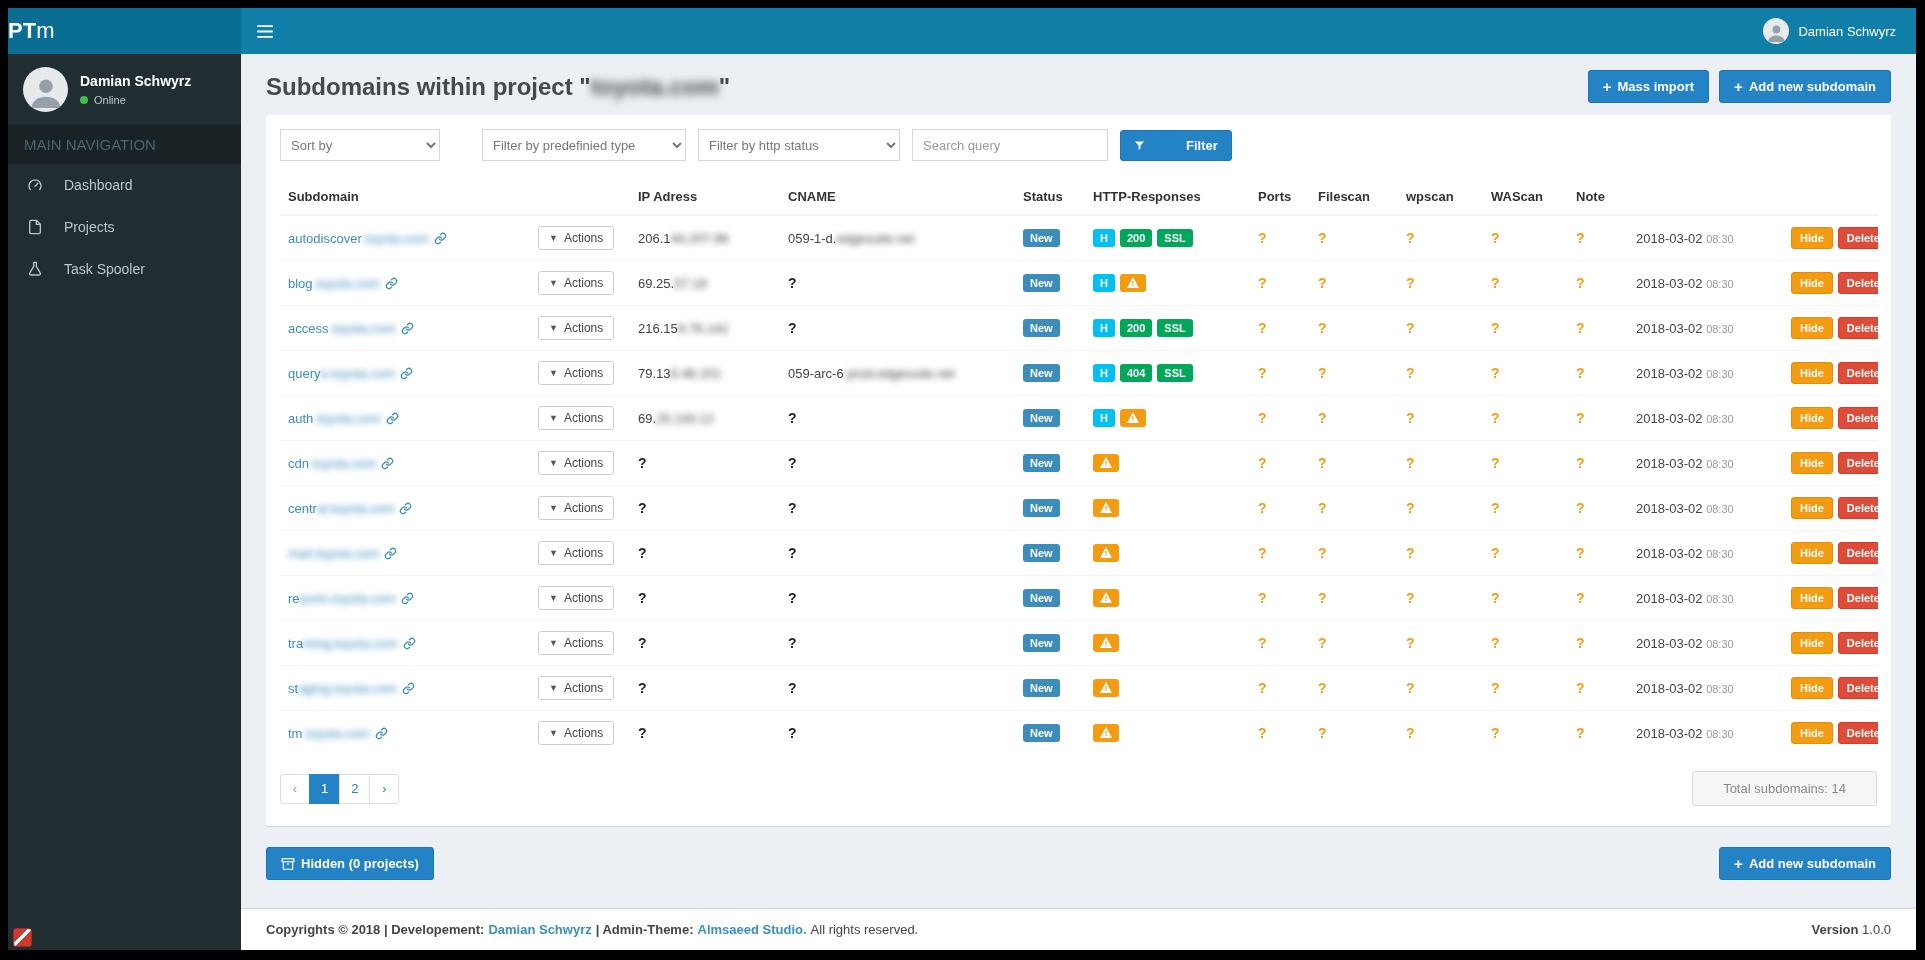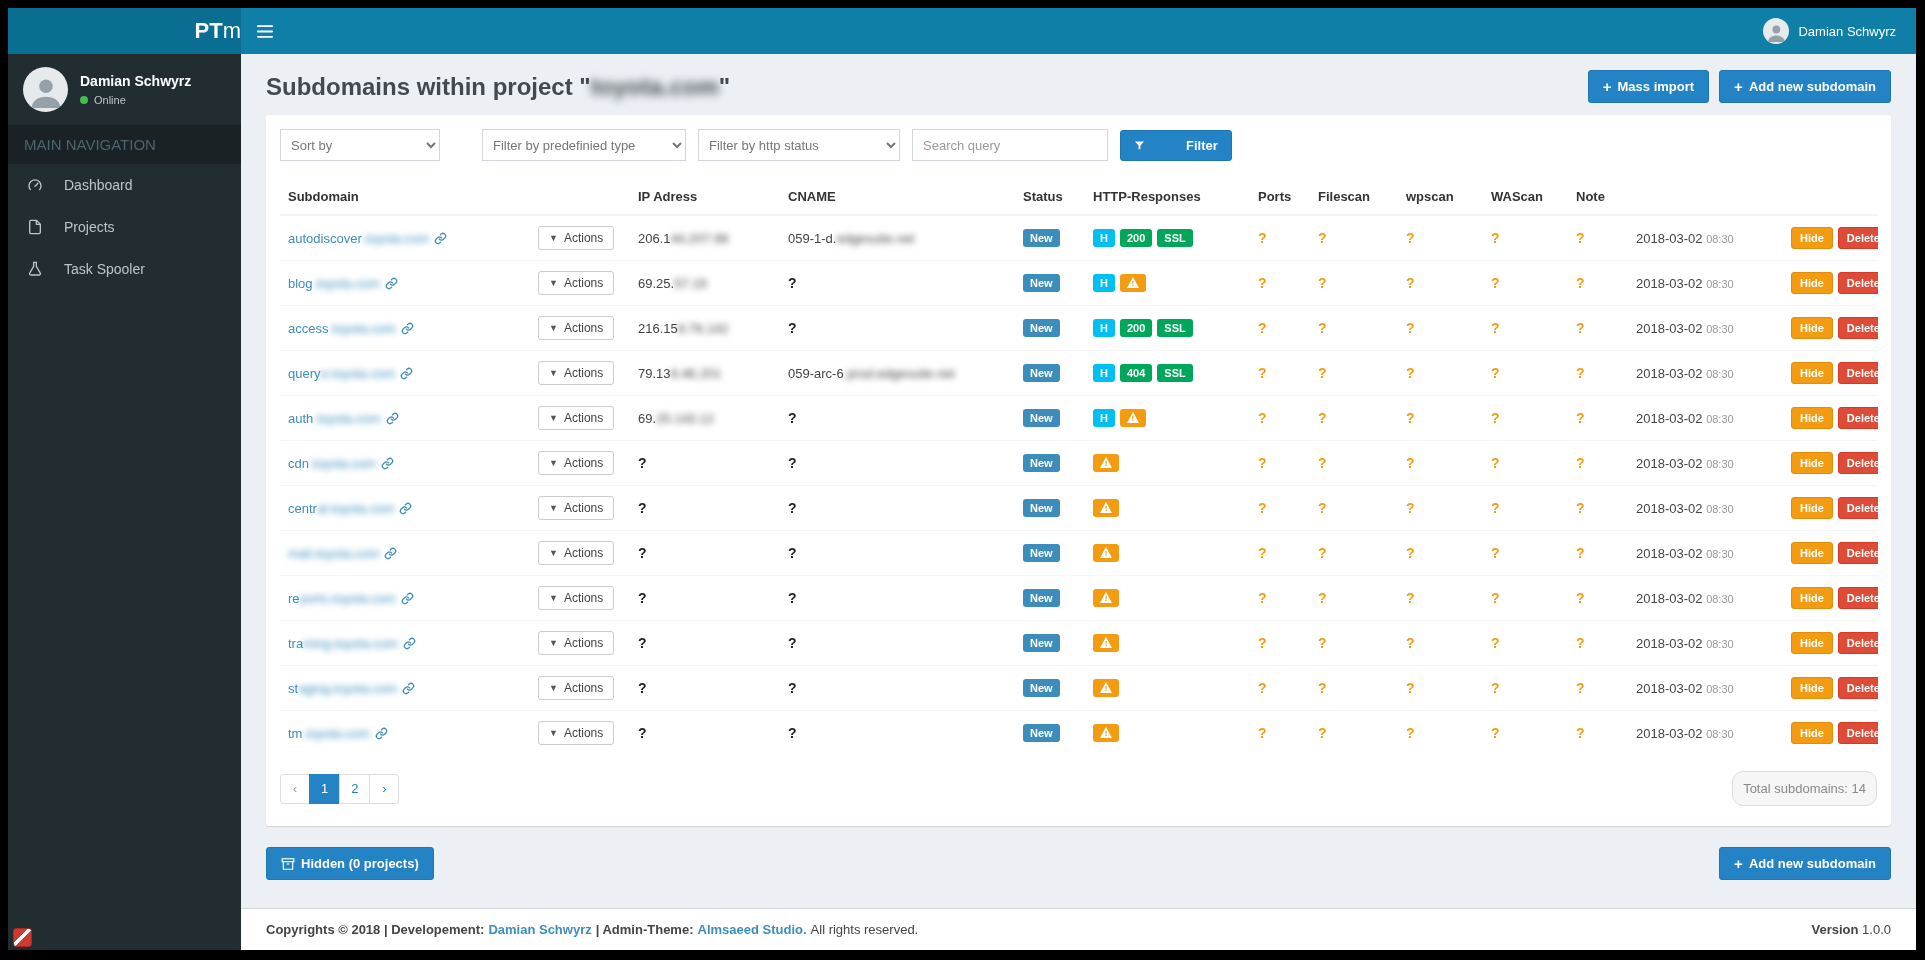--- a/index.html
+++ b/index.html
@@ -2,21 +2,21 @@
 <html><head>
 <meta charset="utf-8">
 <style>
   * { box-sizing: border-box; }
   body { margin:0; background:#000; font-family:"Liberation Sans", sans-serif; }
   #frame { width:1925px; height:960px; position:relative; background:#000; }
   #page { position:absolute; left:8px; top:8px; right:9px; bottom:10px; background:#ecf0f5; display:flex; flex-direction:column; overflow:hidden; }
 
   
   .navbar { height:46px; flex:0 0 auto; display:flex; background:#0f7fa8; }
-  .logo { width:233px; background:#0a6d92; color:#fff; font-size:22px; text-align:right; line-height:46px; cursor:pointer; }
+  .logo { width:233px; background:#0a6d92; color:#fff; font-size:22px; text-align:left; line-height:46px; cursor:pointer; }
   .logo b { font-weight:bold; }
   .nav-rest { flex:1; display:flex; justify-content:space-between; align-items:center; }
   .hamburger { width:48px; height:46px; border:none; background:transparent; cursor:pointer; display:flex; align-items:center; justify-content:center; }
   .nav-user { display:flex; align-items:center; gap:9px; padding:0 20px; height:46px; color:#fff; font-size:13px; cursor:pointer; }
   .avatar { border-radius:50%; background:#e7eaed; display:inline-flex; align-items:center; justify-content:center; overflow:hidden; flex:0 0 auto; }
   .avatar.sm { width:26px; height:26px; }
   .avatar.lg { width:45px; height:45px; }
   .avatar svg { width:80%; height:80%; margin-top:15%; }
 
   
@@ -85,21 +85,21 @@
   .btn-del { background:#dd4b39; border:1px solid #d73925; }
 
   .box-footer-row { display:flex; justify-content:space-between; align-items:center; padding:16px 14px 20px; }
   .pagination { list-style:none; display:flex; margin:0; padding:0; }
   .pagination li { border:1px solid #ddd; margin-left:-1px; min-width:30px; height:30px; display:flex; align-items:center;
     justify-content:center; font-size:13px; color:#2383c4; background:#fff; cursor:pointer; padding:0 11px; }
   .pagination li:first-child { border-radius:3px 0 0 3px; margin-left:0; }
   .pagination li:last-child { border-radius:0 3px 3px 0; }
   .pagination li.disabled { color:#999; cursor:default; }
   .pagination li.active { background:#2383c4; border-color:#2383c4; color:#fff; }
-  .summary { background:#f6f6f6; border:1px solid #ddd; border-radius:11px; color:#8a8a8a; font-size:13px; padding:9px 10px; }
+  .summary { background:#f6f6f6; border:1px solid #ddd; border-radius:3px; color:#8a8a8a; font-size:13px; padding:9px 30px; }
 
   .bottom-row { display:flex; justify-content:space-between; padding:21px 25px; }
 
   footer { margin-top:auto; background:#fff; border-top:1px solid #d2d6de; padding:13px 25px; display:flex;
     justify-content:space-between; font-size:13px; color:#444; }
   .f-left > * { margin-right:4px; }
   .bold { font-weight:bold; }
   footer a { color:#3c8dbc; font-weight:bold; text-decoration:none; cursor:pointer; }
 </style>
 </head>

